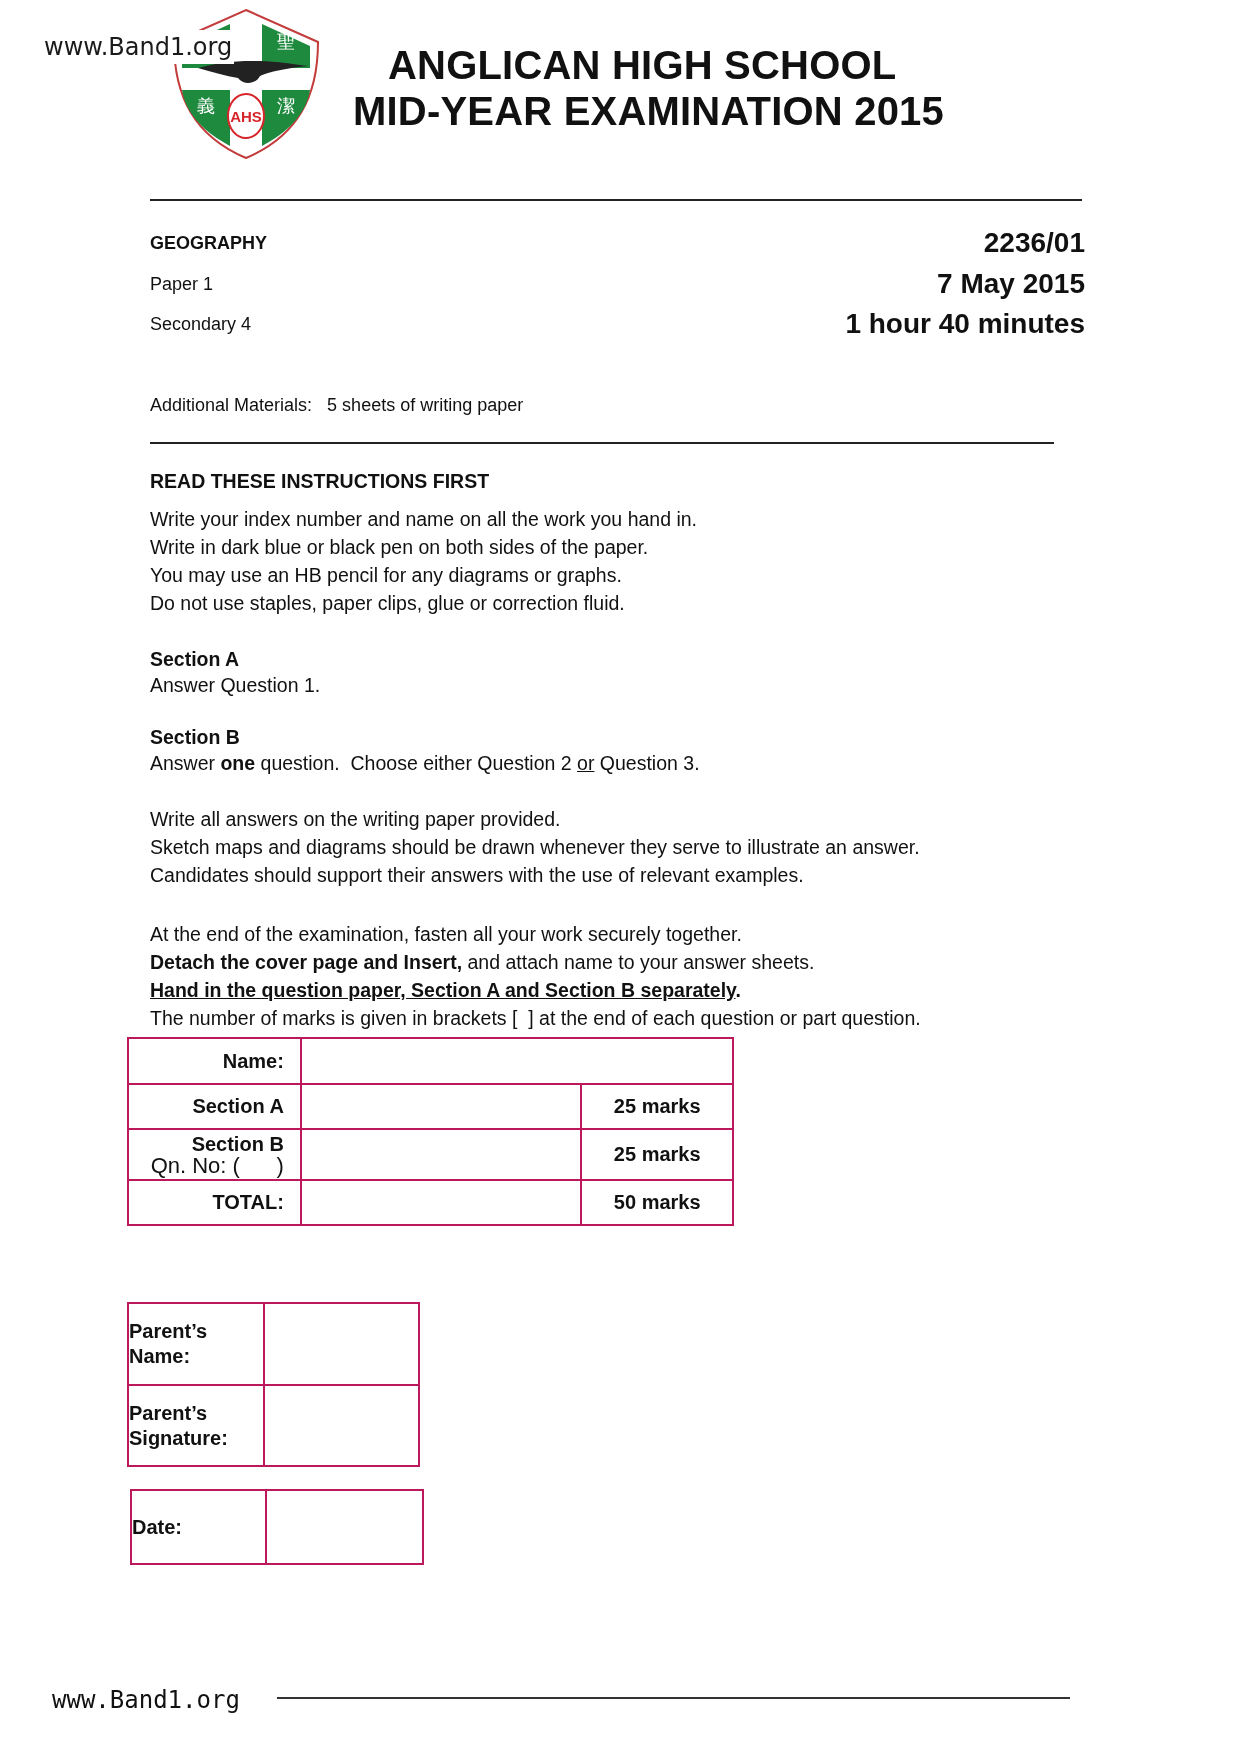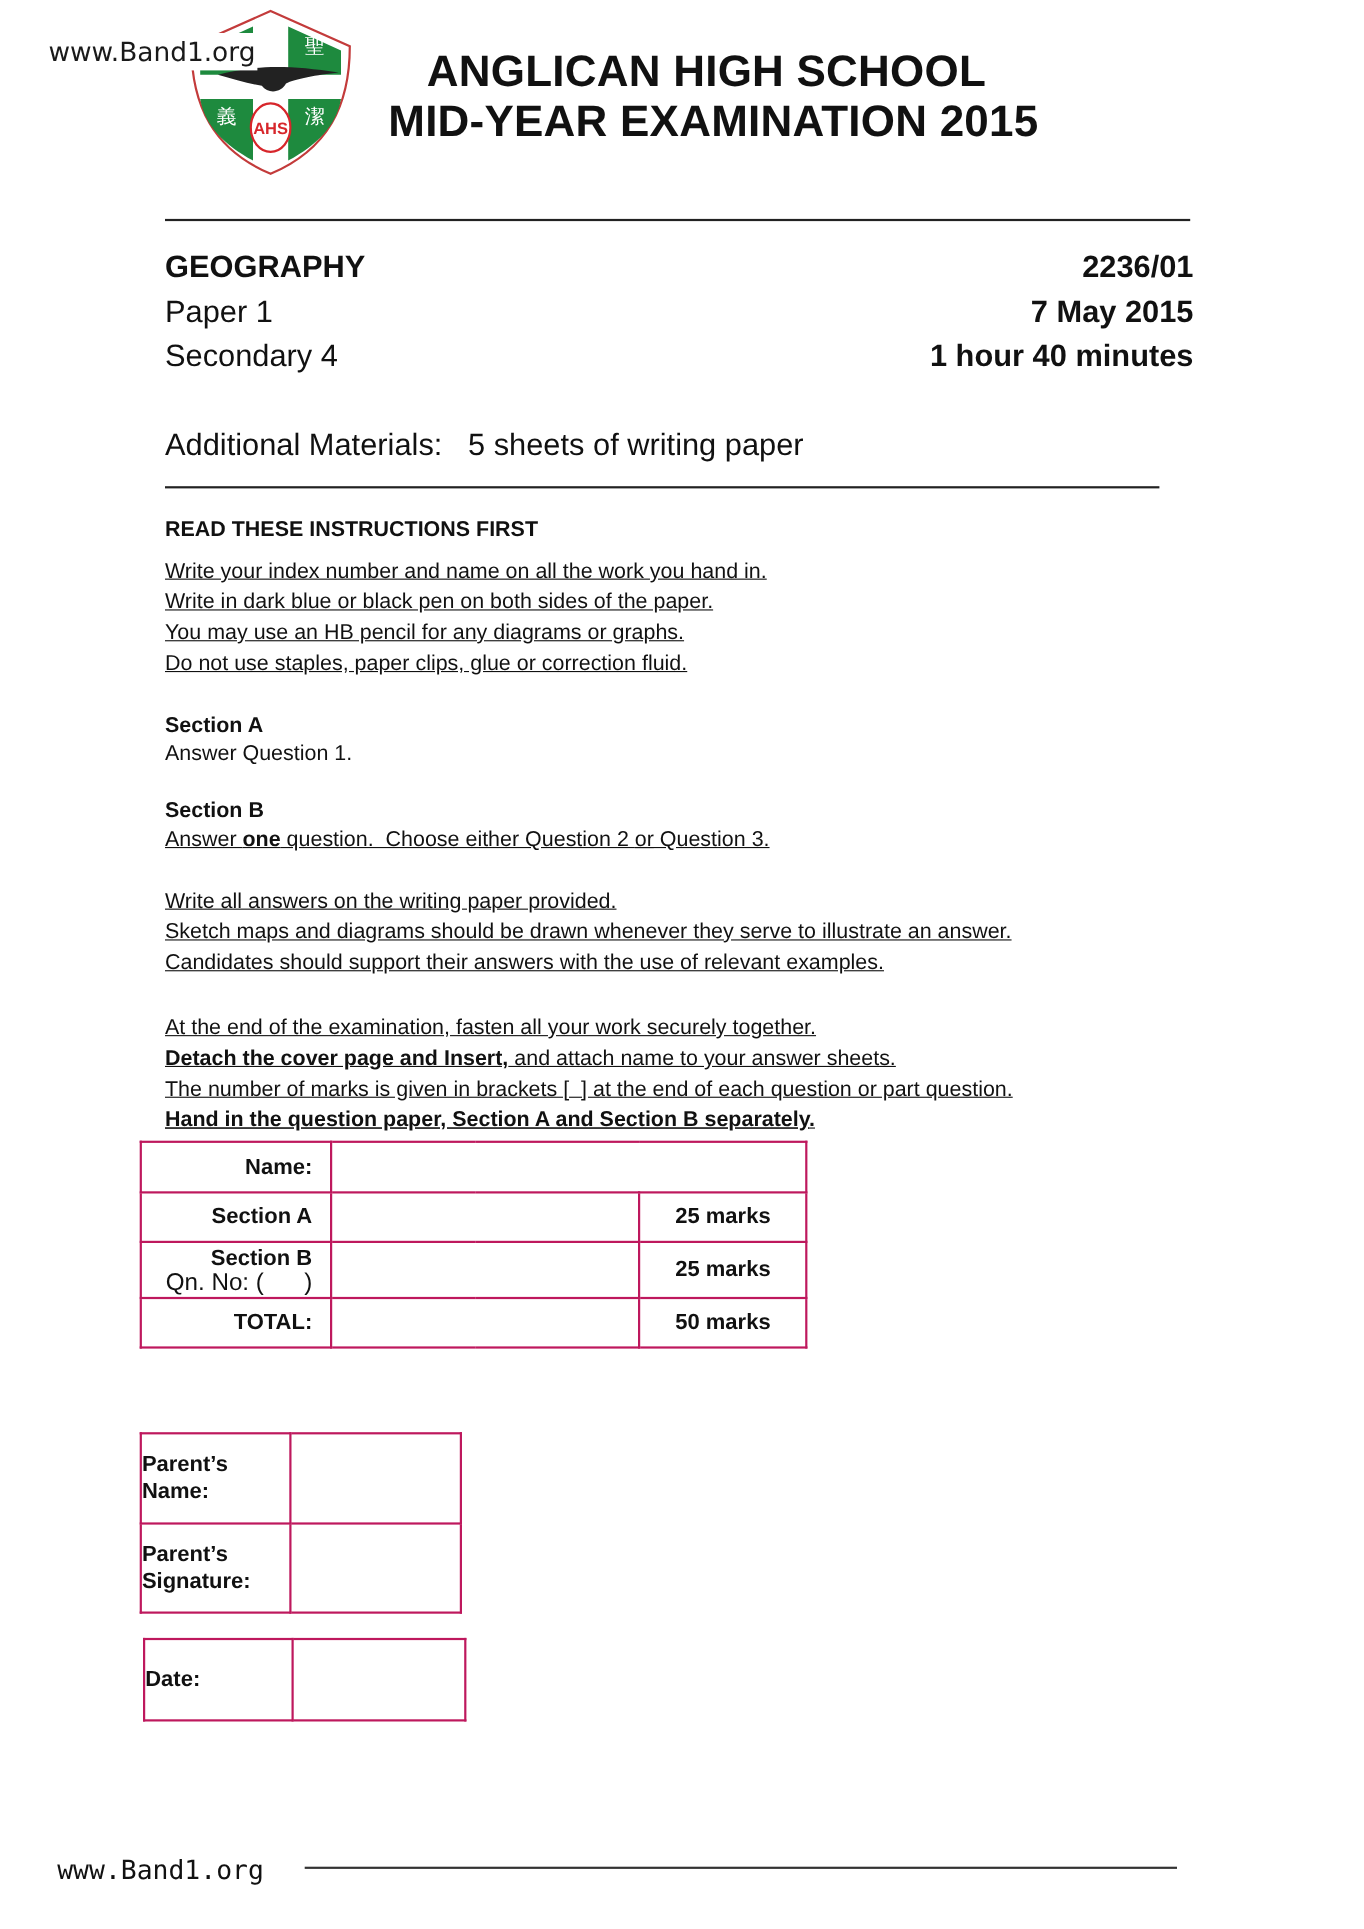--- a/index.html
+++ b/index.html
@@ -15,25 +15,25 @@
     .logo { left: 168px; top: 6px; width: 156px; height: 156px; z-index: 1; }
     .title {
       left: 0; width: 1240px; text-align: left; font-weight: bold; font-size: 40px;
       line-height: 46px; letter-spacing: 0.2px;
     }
     .title.l1 { left: 388px; top: 42px; }
     .title.l2 { left: 353px; top: 88px; }
     .rule { height: 2px; background: #222; }
     .rule1 { left: 150px; top: 199px; width: 932px; }
     .rule2 { left: 150px; top: 442px; width: 904px; }
-    .row-l { left: 150px; font-size: 28px; line-height: 28px; }
+    .row-l { left: 150px; font-size: 18px; line-height: 28px; }
     .row-r { right: 155px; font-size: 28px; line-height: 28px; font-weight: bold; text-align: right; }
     .bold { font-weight: bold; }
     .body-text { left: 150px; font-size: 19.5px; line-height: 28px; }
-    .body-text .line { white-space: nowrap; text-decoration: underline; }
+    .body-text .line { white-space: nowrap; }
     .u { text-decoration: underline; }
     table.grid { border-collapse: collapse; position: absolute; }
     table.grid td { border: 2px solid #be185d; padding: 0; font-size: 20px; font-weight: bold; }
     .exam-table { left: 127px; top: 1037px; width: 607px; }
     .exam-table td.lbl { text-align: right; padding-right: 16px; }
     .exam-table td.mk { text-align: center; }
     .qn { font-weight: normal; display: block; font-size: 22px; line-height: 22px; }
     .parent-table { left: 127px; top: 1302px; width: 293px; }
     .parent-table td { font-size: 20px; line-height: 25px; padding-left: 12px; }
     .date-table { left: 130px; top: 1489px; width: 294px; }
@@ -99,22 +99,22 @@
 
 <div class="abs body-text" style="top:805px;">
   <div class="line">Write all answers on the writing paper provided.</div>
   <div class="line">Sketch maps and diagrams should be drawn whenever they serve to illustrate an answer.</div>
   <div class="line">Candidates should support their answers with the use of relevant examples.</div>
 </div>
 
 <div class="abs body-text" style="top:920px;">
   <div class="line">At the end of the examination, fasten all your work securely together.</div>
   <div class="line"><span class="bold">Detach the cover page and Insert,</span><span> and attach name to your answer sheets.</span></div>
+  <div class="line bold"><span class="u">Hand in the question paper, Section A and Section B separately</span><span>.</span></div>
   <div class="line" style="white-space:pre">The number of marks is given in brackets [  ] at the end of each question or part question.</div>
-  <div class="line bold"><span class="u">Hand in the question paper, Section A and Section B separately</span><span>.</span></div>
 </div>
 
 <table class="grid exam-table">
   <colgroup>
       <col style="width:173px">
       <col style="width:132px">
       <col style="width:150px">
       <col style="width:152px">
     </colgroup>
   <tbody>

